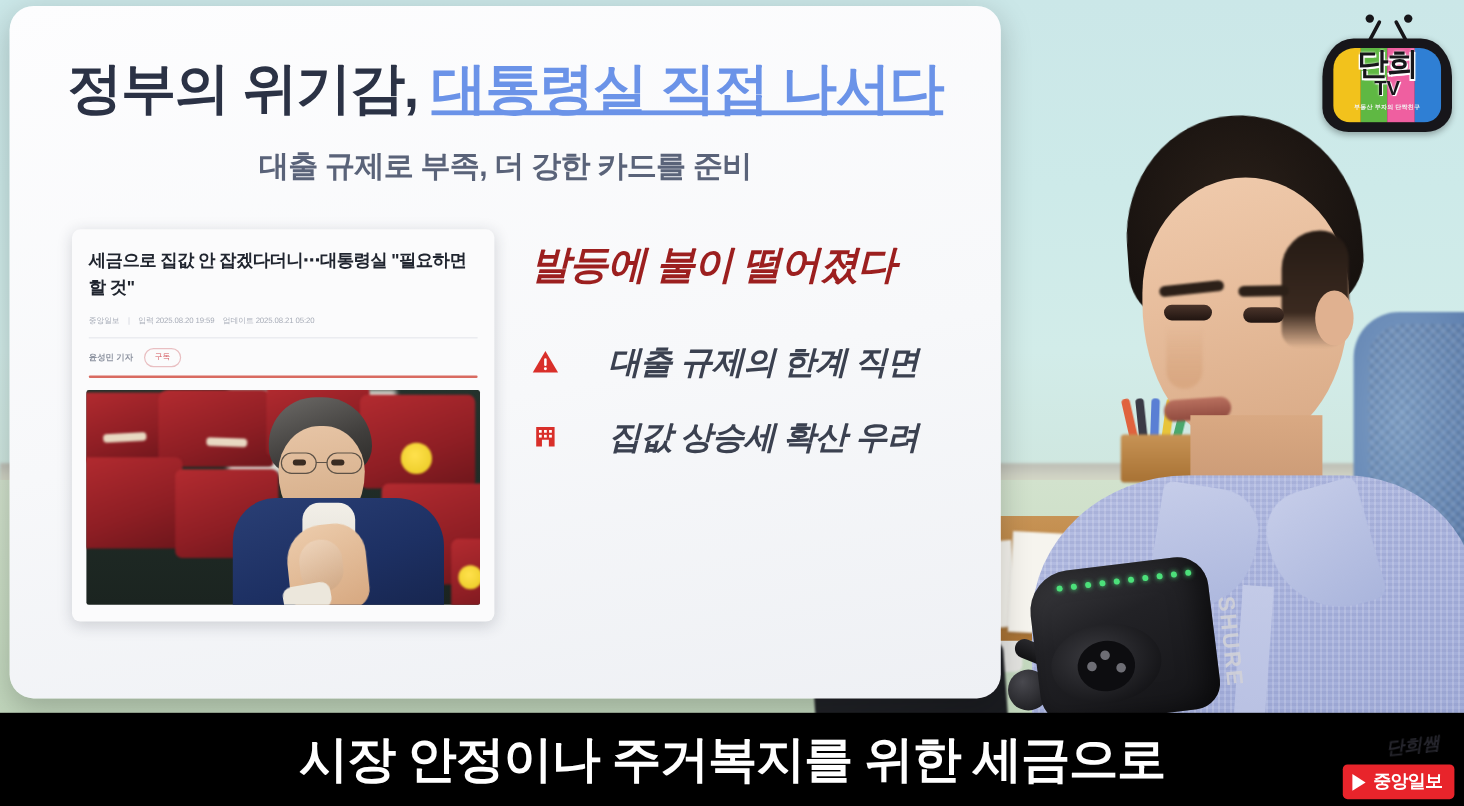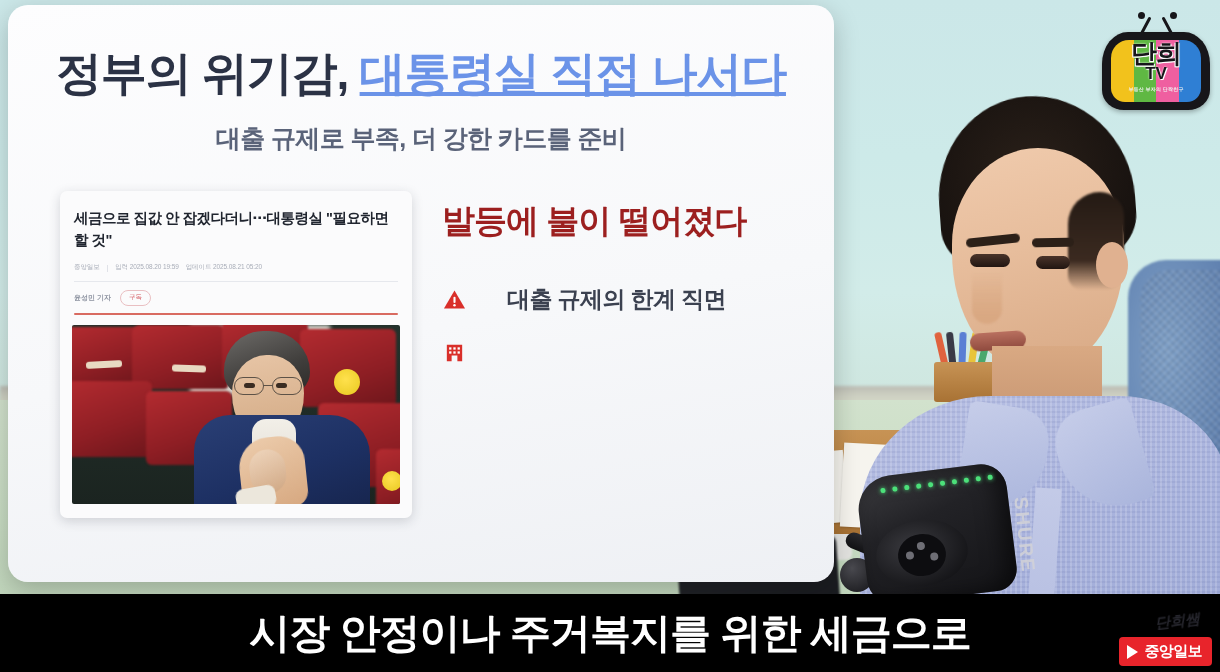--- a/index.html
+++ b/index.html
@@ -395,36 +395,36 @@
     content:""; position:absolute; left: 10px; top: 12px; width: 36px; height: 44px;
     background: linear-gradient(160deg, rgba(255,255,255,.25), rgba(0,0,0,.06));
     border-radius: 20px;
   }
   .np-cuff {
     position: absolute; left: 36px; top: 156px; width: 40px; height: 22px;
     background: #ece7dc; border-radius: 8px; transform: rotate(-10deg); filter: blur(.6px);
   }
 
   
-  .right-col { flex: 1; padding-top: 8px; }
+  .right-col { flex: 1; padding-top: 8px; font-style: italic; }
   .right-title {
     font-size: 33px;
     font-weight: 800;
     color: #9c1f1f;
     letter-spacing: -1px;
     margin-bottom: 40px;
   }
   .bullets { display: flex; flex-direction: column; gap: 26px; }
   .bullet { display: flex; align-items: center; gap: 18px; }
   .bullet .b-icon {
     width: 24px; height: 24px; flex: none;
     display: flex; align-items: center; justify-content: center;
   }
   .bullet .b-text {
-    font-size: 23px; font-weight: 700; color: #3b4150; letter-spacing: -0.6px; padding-left: 23px;
+    font-size: 27px; font-weight: 700; color: #3b4150; letter-spacing: -0.6px; padding-left: 23px;
   }
 
   
   .logo { position: absolute; left: 1100px; top: 14px; width: 112px; height: 96px; }
   .logo-ant {
     position: absolute; left: 30px; top: -2px; width: 52px; height: 26px;
   }
   .logo-ant i {
     position: absolute; width: 3px; height: 20px; background: #17161a; border-radius: 2px;
   }
@@ -673,20 +673,21 @@
               <svg width="23" height="23" viewBox="0 0 24 24" aria-hidden="true">
                 <path d="M4 4h16v17h-5v-6h-6v6H4z" fill="#d92f2a"></path>
                 <rect x="6.4" y="6.6" width="2.4" height="2.4" fill="#fff"></rect>
                 <rect x="10.8" y="6.6" width="2.4" height="2.4" fill="#fff"></rect>
                 <rect x="15.2" y="6.6" width="2.4" height="2.4" fill="#fff"></rect>
                 <rect x="6.4" y="10.8" width="2.4" height="2.4" fill="#fff"></rect>
                 <rect x="10.8" y="10.8" width="2.4" height="2.4" fill="#fff"></rect>
                 <rect x="15.2" y="10.8" width="2.4" height="2.4" fill="#fff"></rect>
               </svg>
             </span>
+            <span class="b-text">집값 상승세 확산 우려</span>
           </div>
 
 
         </div>
       </div>
     </div>
   </div>
 
   <div class="logo">
     <div class="logo-ant">

